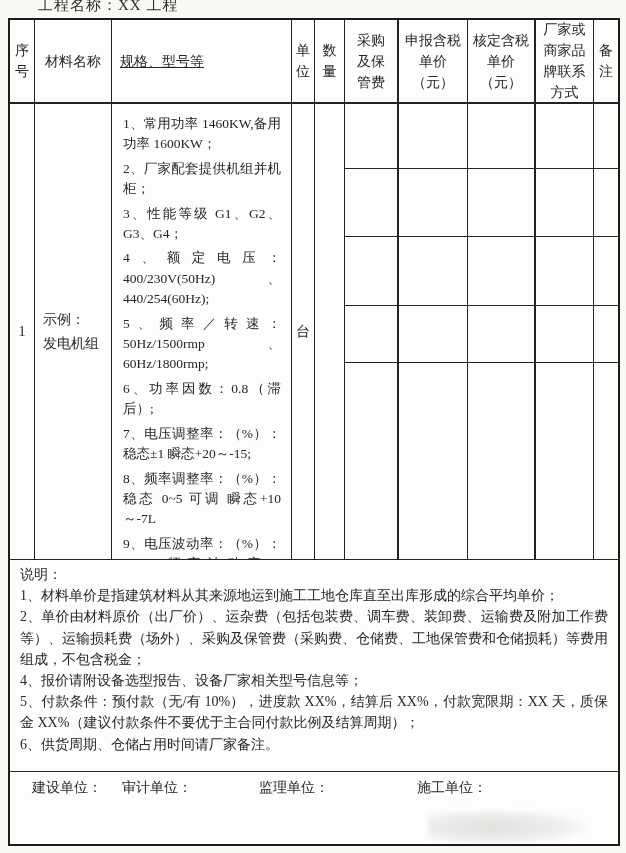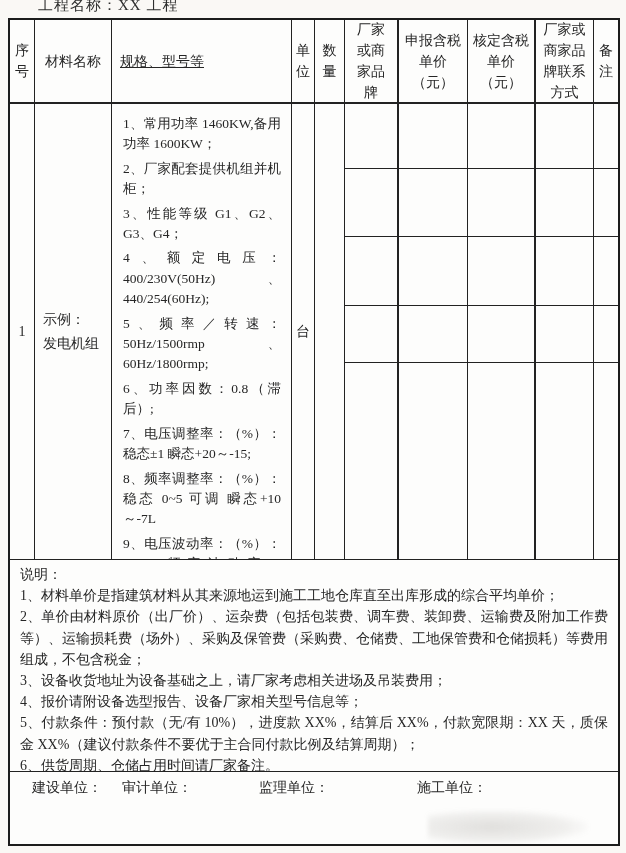--- a/index.html
+++ b/index.html
@@ -92,21 +92,21 @@
 
 <div class="project-label">工程名称：XX 工程</div>
 
 <div class="sheet">
 
   <div class="c hc">序号</div>
   <div class="c hc">材料名称</div>
   <div class="c hc" style="justify-content:flex-start;text-align:left;padding-left:8px;text-decoration:underline;">规格、型号等</div>
   <div class="c hc">单位</div>
   <div class="c hc">数量</div>
-  <div class="c hc wide br2">厂家或商家品牌</div>
+  <div class="c hc wide br2">采购及保管费</div>
   <div class="c hc">申报含税单价（元）</div>
   <div class="c hc br2">核定含税单价（元）</div>
   <div class="c hc">厂家或商家品牌联系方式</div>
   <div class="c hc lastcol">备注</div>
 
   <div class="c center seq-cell">1</div>
   <div class="c material-cell">示例：
 发电机组</div>
   <div class="c spec-cell">
     <p>1、常用功率 1460KW,备用功率 1600KW；</p>
@@ -155,21 +155,20 @@
     <div class="s s2"></div>
     <div class="s s3"></div>
     <div class="s s4"></div>
     <div class="s s5"></div>
   </div>
 
   <div class="c notes-cell">
     <p class="notes-title">说明：</p>
     <p>1、材料单价是指建筑材料从其来源地运到施工工地仓库直至出库形成的综合平均单价；</p>
     <p>2、单价由材料原价（出厂价）、运杂费（包括包装费、调车费、装卸费、运输费及附加工作费等）、运输损耗费（场外）、采购及保管费（采购费、仓储费、工地保管费和仓储损耗）等费用组成，不包含税金；</p>
-    <p>3、设备收货地址为设备基础之上，请厂家考虑相关进场及吊装费用；</p>
     <p>4、报价请附设备选型报告、设备厂家相关型号信息等；</p>
     <p>5、付款条件：预付款（无/有 10%），进度款 XX%，结算后 XX%，付款宽限期：XX 天，质保金 XX%（建议付款条件不要优于主合同付款比例及结算周期）；</p>
     <p>6、供货周期、仓储占用时间请厂家备注。</p>
   </div>
 
   <div class="c sign-cell">
     <span class="sign-unit u0">建设单位：</span>
     <span class="sign-unit u1">审计单位：</span>
     <span class="sign-unit u2">监理单位：</span>
     <span class="sign-unit u3">施工单位：</span>

